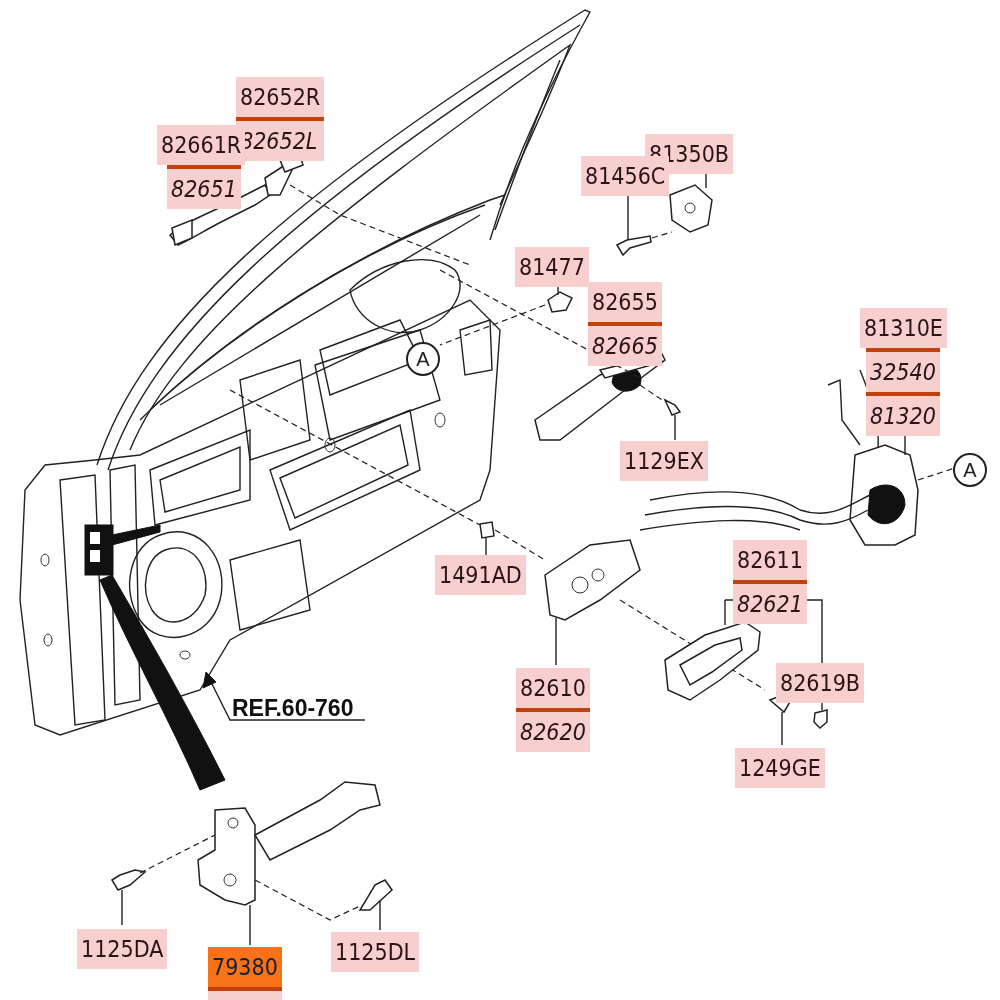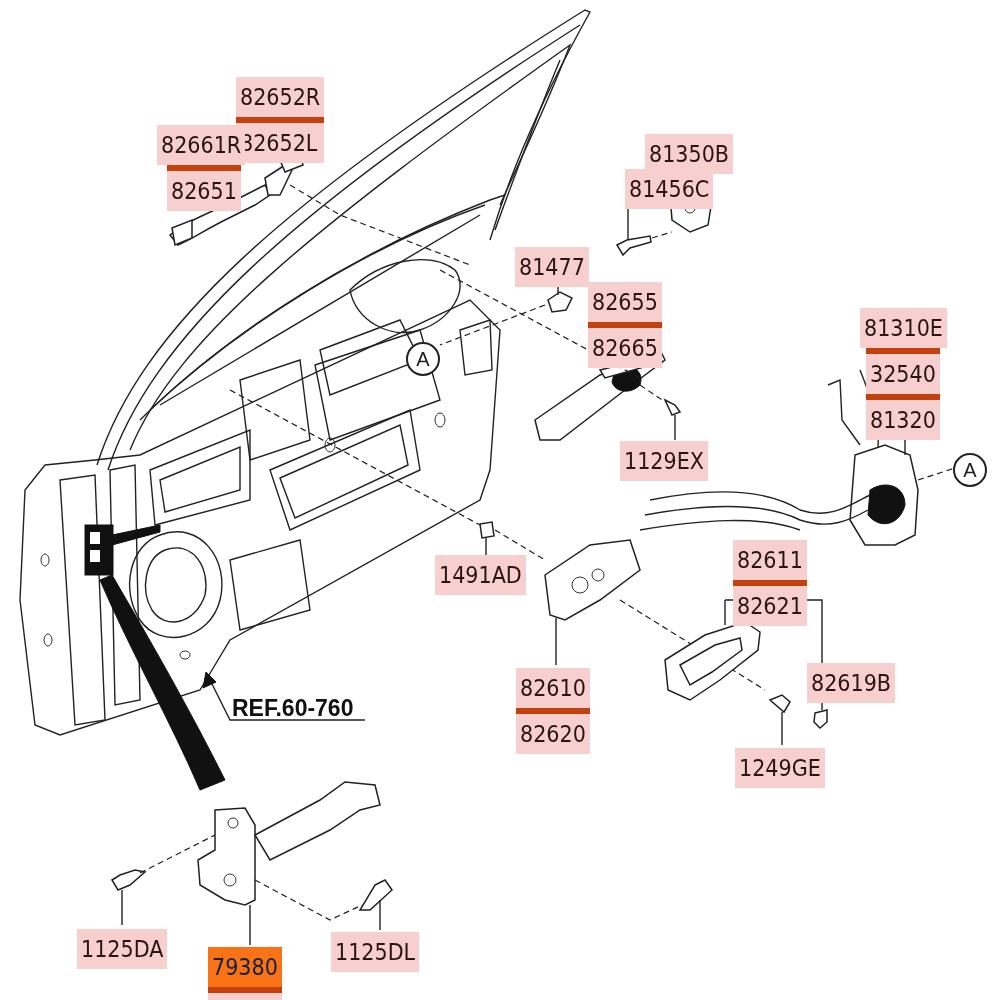--- a/index.html
+++ b/index.html
@@ -1,21 +1,21 @@
 <!DOCTYPE html>
 <html><head>
 <meta charset="utf-8">
 <style>
   html, body { margin:0; padding:0; background:#ffffff; }
   body { width:1000px; height:1000px; position:relative; overflow:hidden; font-family:"Liberation Sans", sans-serif; }
   #diagram { position:absolute; left:0; top:0; width:1000px; height:1000px; }
   .lbl { position:absolute; font-family:"DejaVu Sans Condensed","DejaVu Sans", sans-serif; font-size:23px; line-height:22px; color:#2a1414; letter-spacing:0px; cursor:pointer; }
   .lbl .pn { display:block; background:#f8cfcf; padding:9px 4px; white-space:nowrap; }
   .lbl .pn.sel { background:#f97316; color:#142040; }
-  .lbl .pn + .pn { border-top:6px solid #c2410c; }
+  .lbl .pn + .pn { border-top:4px solid #c2410c;font-style:italic; }
   .ref { position:absolute; left:232px; top:695px; font-family:"Liberation Sans", sans-serif; font-weight:bold; font-size:23px; color:#111; cursor:pointer; }
   .callout { position:absolute; width:30px; height:30px; border:2px solid #222; border-radius:50%; font-family:"Liberation Sans", sans-serif; font-size:20px; text-align:center; line-height:30px; color:#222; background:#fff; }
   svg .ln { stroke:#222; stroke-width:1.4; fill:none; }
   svg .dash { stroke:#222; stroke-width:1.2; fill:none; stroke-dasharray:6 4; }
   svg .part { stroke:#222; stroke-width:1.5; fill:#fff; }
   svg .thin { stroke:#333; stroke-width:1; fill:none; }
   svg .fillblk { fill:#111; stroke:#111; }
 </style>
 </head>
 <body>
@@ -156,21 +156,21 @@
   <span class="pn">82652R</span>
   <span class="pn">82652L</span>
 </div>
 <div class="lbl" style="left:157px;top:125px;">
   <span class="pn">82661R</span>
   <span class="pn" style="margin-left:10px;width:max-content;">82651</span>
 </div>
 <div class="lbl" style="left:645px;top:134px;">
   <span class="pn">81350B</span>
 </div>
-<div class="lbl" style="left:581px;top:169px;margin-left:44px;">
+<div class="lbl" style="left:581px;top:156px;">
   <span class="pn">81456C</span>
 </div>
 <div class="lbl" style="left:515px;top:247px;">
   <span class="pn">81477</span>
 </div>
 <div class="lbl" style="left:588px;top:282px;">
   <span class="pn">82655</span>
   <span class="pn">82665</span>
 </div>
 <div class="lbl" style="left:620px;top:441px;">
@@ -185,21 +185,21 @@
   <span class="pn">1491AD</span>
 </div>
 <div class="lbl" style="left:733px;top:540px;">
   <span class="pn">82611</span>
   <span class="pn">82621</span>
 </div>
 <div class="lbl" style="left:516px;top:668px;">
   <span class="pn">82610</span>
   <span class="pn">82620</span>
 </div>
-<div class="lbl" style="left:776px;top:663px;margin-left:31px;">
+<div class="lbl" style="left:776px;top:663px;">
   <span class="pn">82619B</span>
 </div>
 <div class="lbl" style="left:735px;top:748px;">
   <span class="pn">1249GE</span>
 </div>
 <div class="lbl" style="left:77px;top:929px;">
   <span class="pn">1125DA</span>
 </div>
 <div class="lbl" style="left:208px;top:947px;">
   <span class="pn sel">79380</span>

